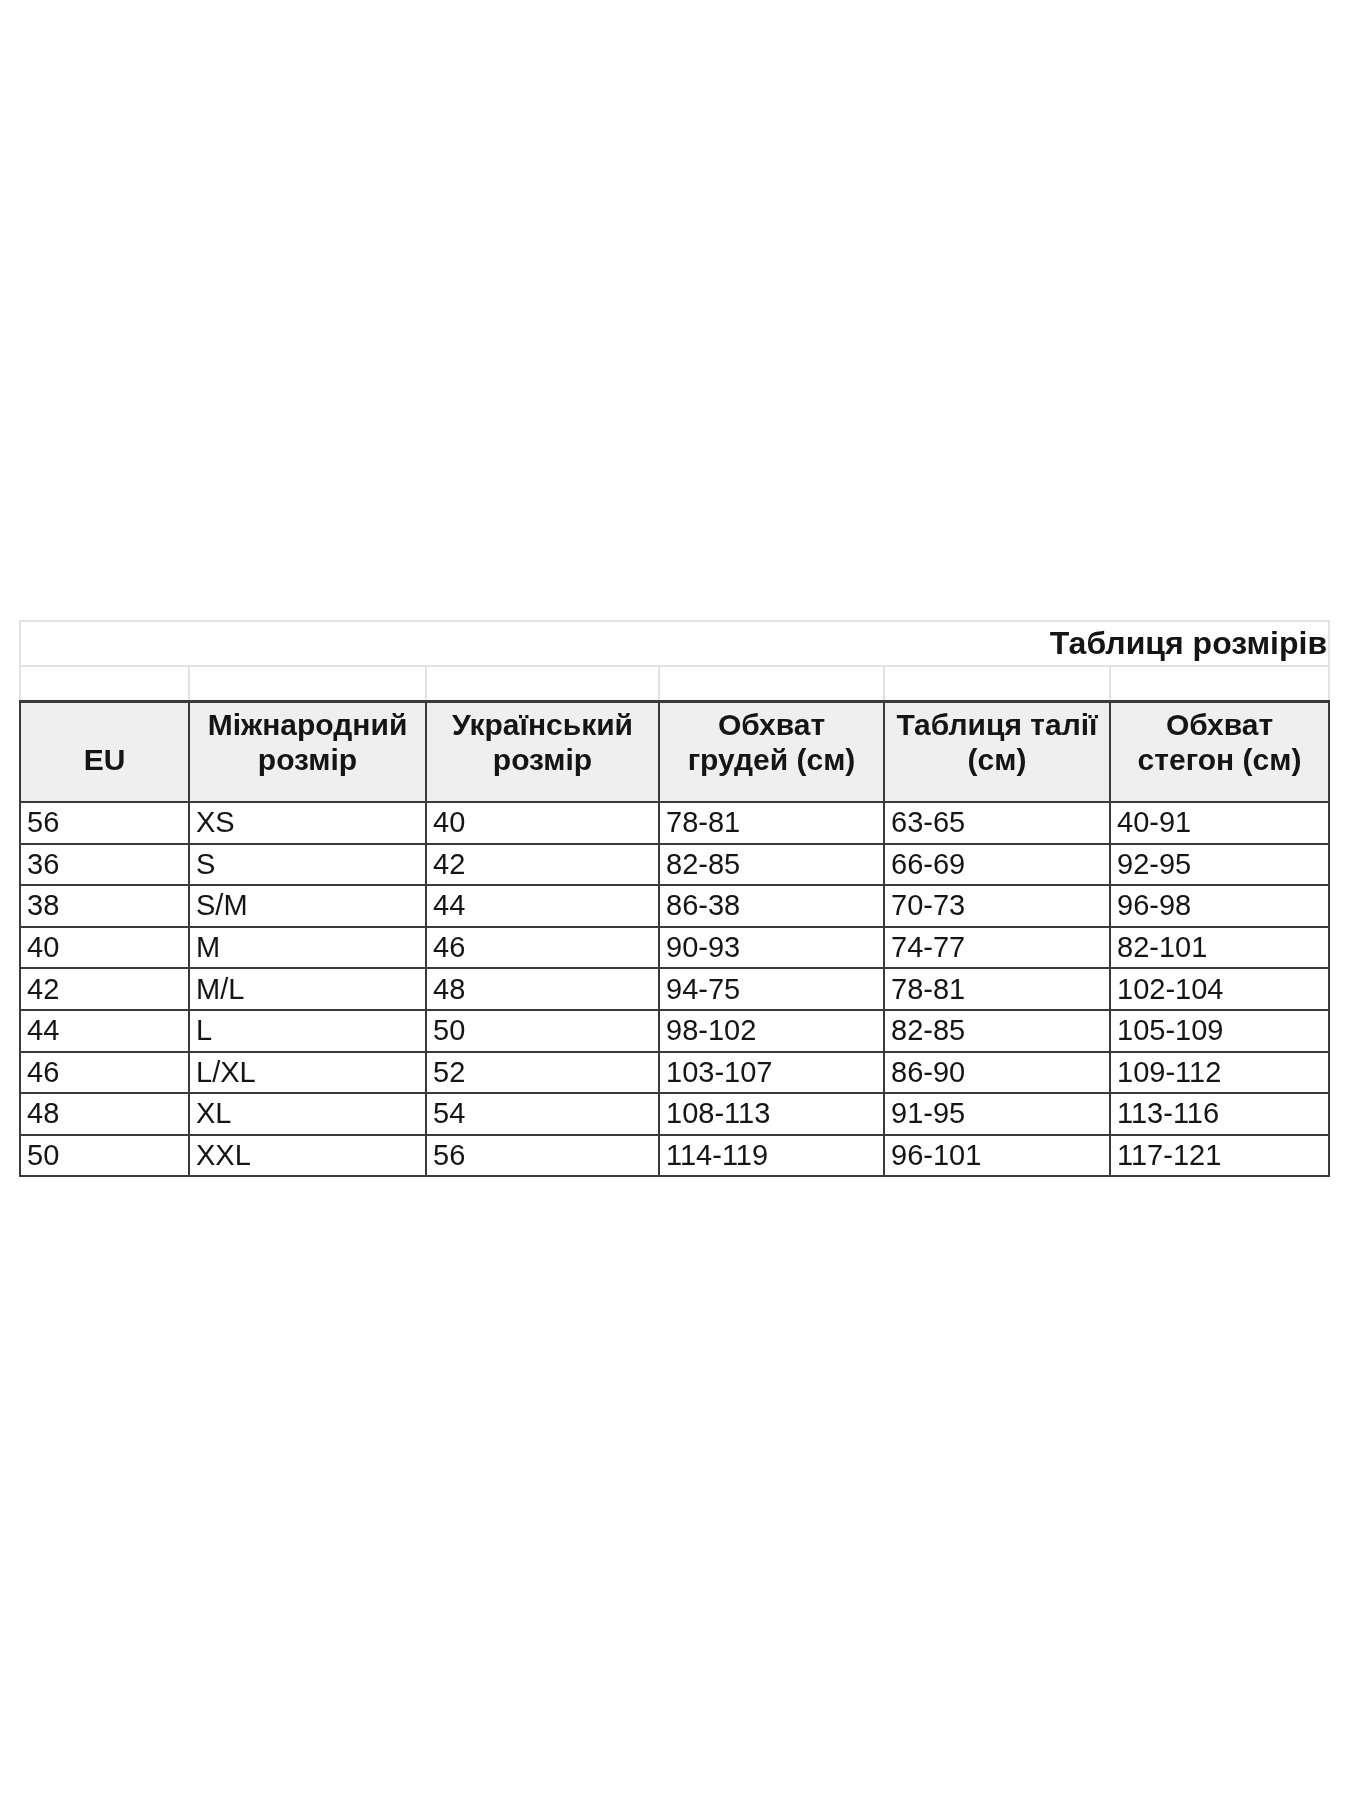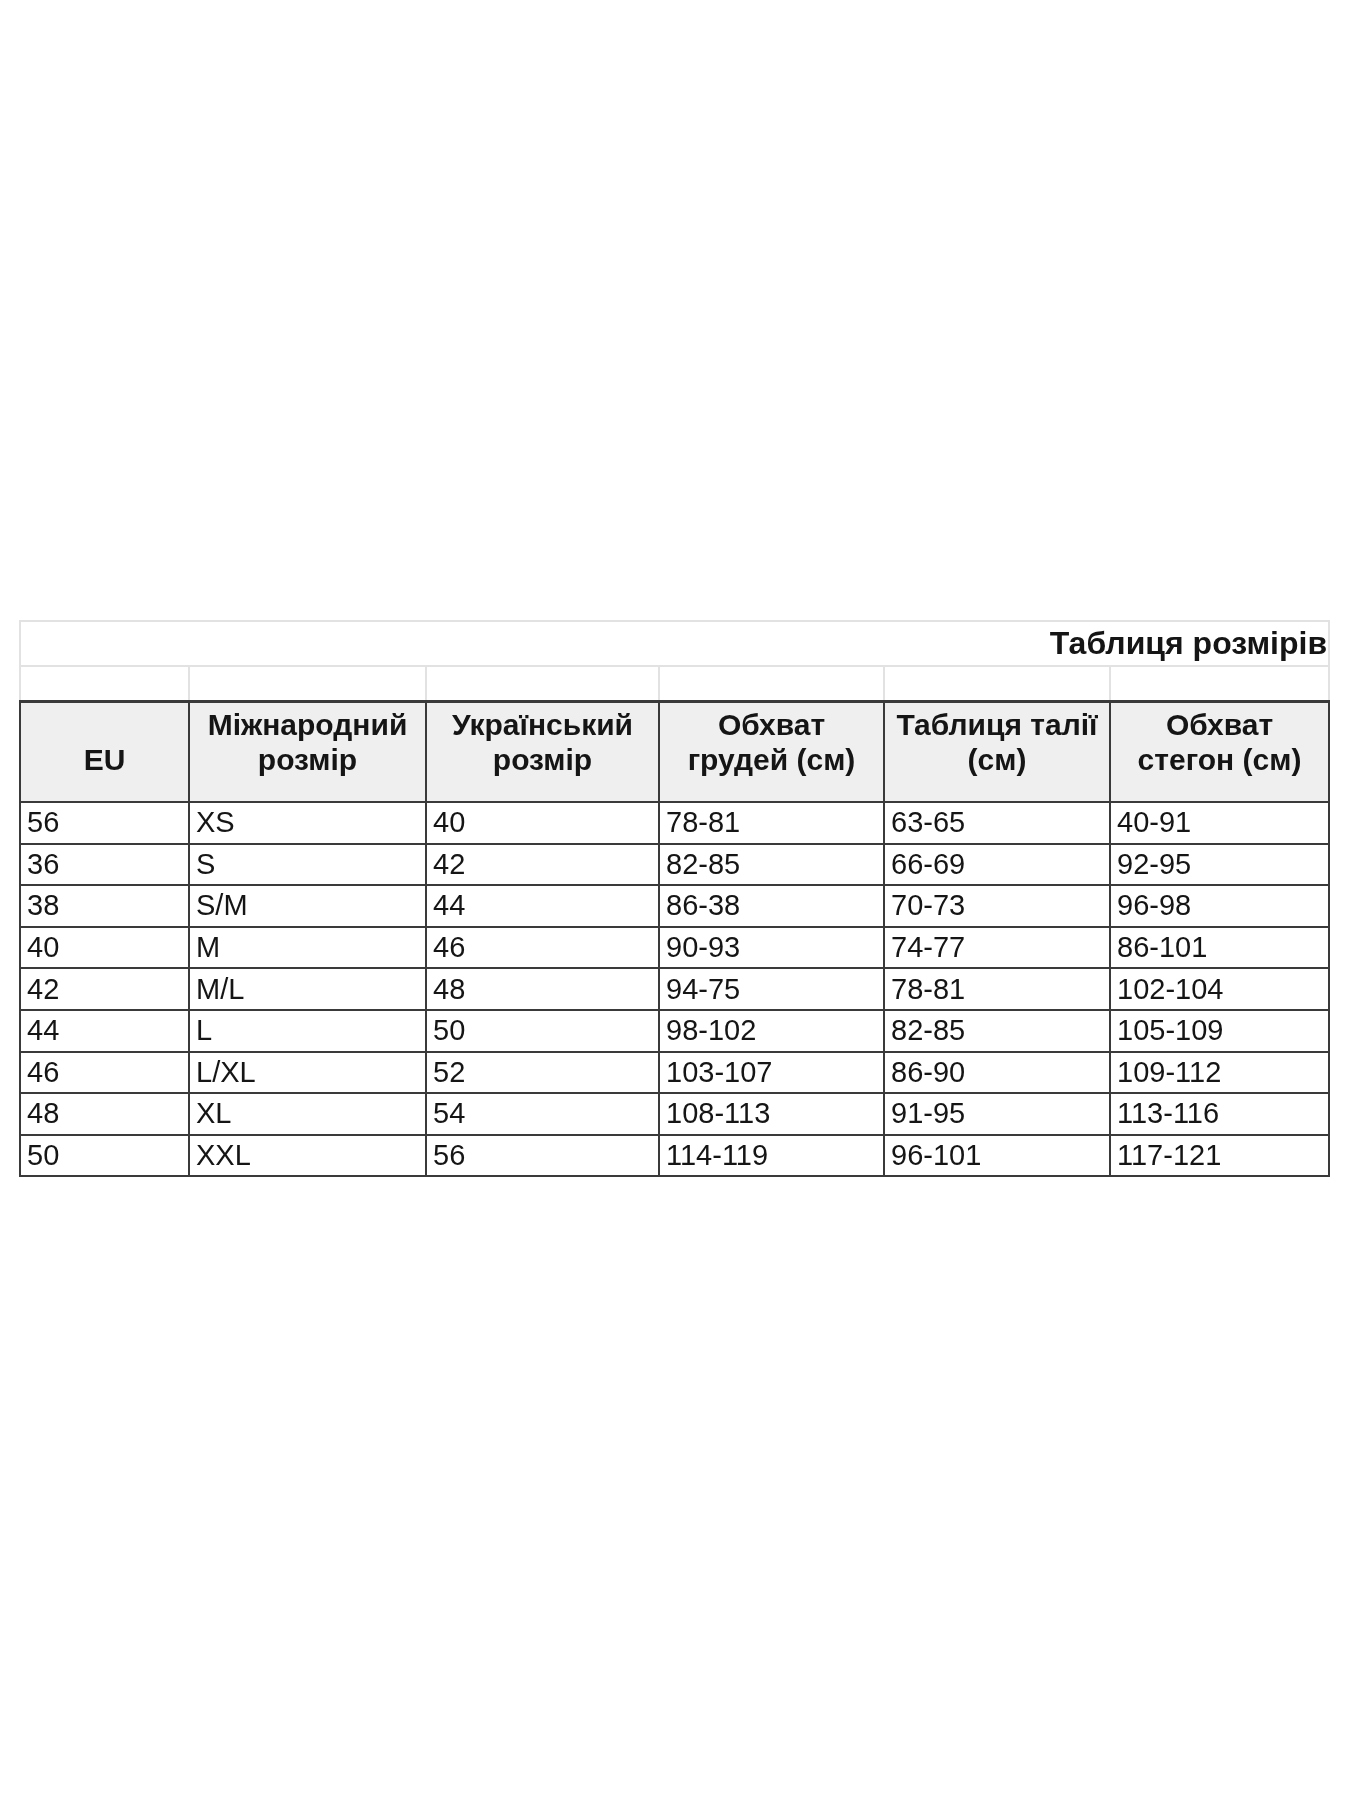--- a/index.html
+++ b/index.html
@@ -136,21 +136,21 @@
         <td>86-38</td>
         <td>70-73</td>
         <td>96-98</td>
       </tr>
       <tr class="row-data">
         <td>40</td>
         <td>M</td>
         <td>46</td>
         <td>90-93</td>
         <td>74-77</td>
-        <td>86-101</td>
+        <td>82-101</td>
       </tr>
       <tr class="row-data">
         <td>42</td>
         <td>M/L</td>
         <td>48</td>
         <td>94-75</td>
         <td>78-81</td>
         <td>102-104</td>
       </tr>
       <tr class="row-data">

